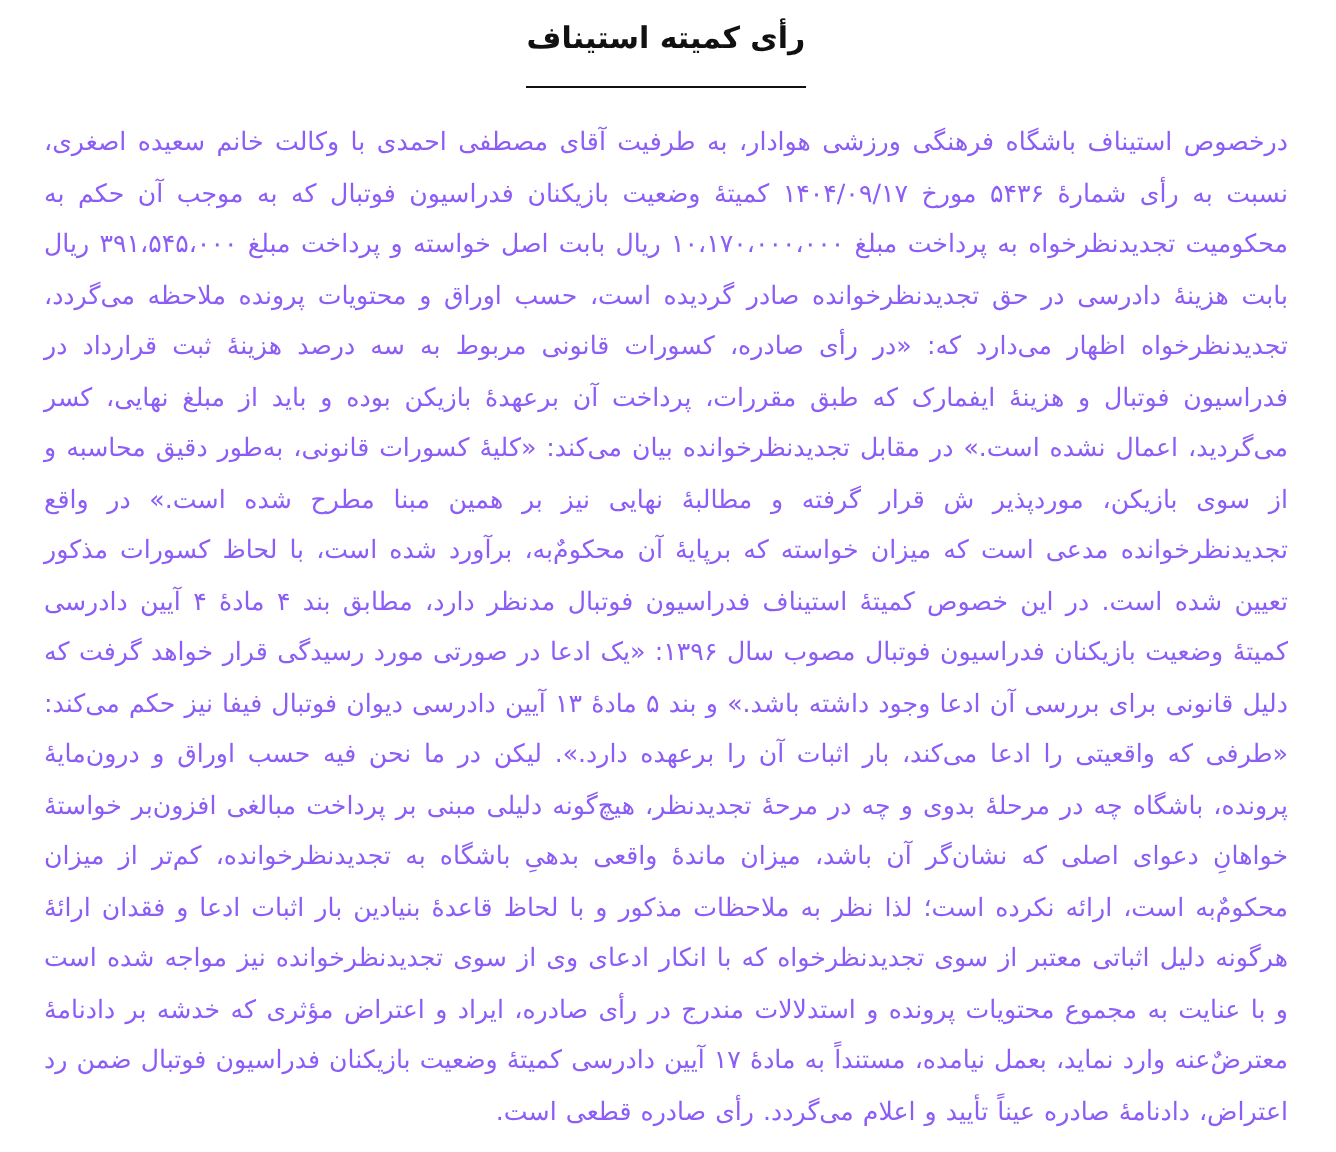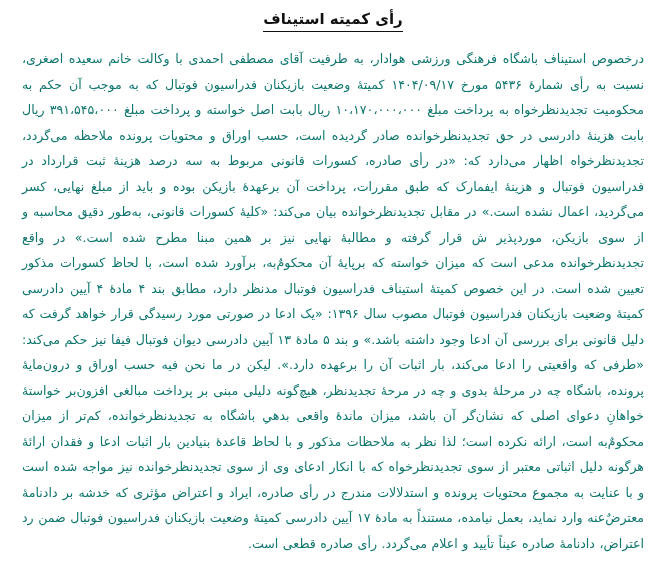--- a/index.html
+++ b/index.html
@@ -25,32 +25,32 @@
   .doc-title {
     font-size: 15px;
     font-weight: bold;
     text-align: center;
     margin: 2px 0 14px 0;
     color: #111111;
   }
   .doc-title .title-inner {
     display: inline-block;
     border-bottom: 1.5px solid #111111;
-    padding-bottom: 3px;
+    padding-bottom: 15px;
   }
   .doc-body {
     direction: rtl;
     text-align: justify;
     text-justify: inter-word;
     font-size: 12.6px;
     line-height: 25.5px;
     letter-spacing: 0;
     word-spacing: 0.5px;
     margin: 0;
-    color: #0f766e;
+    color: #8b5cf6;
   }
 </style>
 </head>
 <body>
 
 <div class="page">
   <h1 class="doc-title">
     <span class="title-inner">رأی کمیته استیناف</span>
   </h1>
   <p class="doc-body">درخصوص استیناف باشگاه فرهنگی ورزشی هوادار، به طرفیت آقای مصطفی احمدی با وکالت خانم سعیده اصغری، نسبت به رأی شمارۀ ۵۴۳۶ مورخ ۱۴۰۴/۰۹/۱۷ کمیتۀ وضعیت بازیکنان فدراسیون فوتبال که به موجب آن حکم به محکومیت تجدیدنظرخواه به پرداخت مبلغ ۱۰،۱۷۰،۰۰۰،۰۰۰ ریال بابت اصل خواسته و پرداخت مبلغ ۳۹۱،۵۴۵،۰۰۰ ریال بابت هزینۀ دادرسی در حق تجدیدنظرخوانده صادر گردیده است، حسب اوراق و محتویات پرونده ملاحظه می‌گردد، تجدیدنظرخواه اظهار می‌دارد که: «در رأی صادره، کسورات قانونی مربوط به سه درصد هزینۀ ثبت قرارداد در فدراسیون فوتبال و هزینۀ ایفمارک که طبق مقررات، پرداخت آن برعهدۀ بازیکن بوده و باید از مبلغ نهایی، کسر می‌گردید، اعمال نشده است.» در مقابل تجدیدنظرخوانده بیان می‌کند: «کلیۀ کسورات قانونی، به‌طور دقیق محاسبه و از سوی بازیکن، موردپذیر ش قرار گرفته و مطالبۀ نهایی نیز بر همین مبنا مطرح شده است.» در واقع تجدیدنظرخوانده مدعی است که میزان خواسته که برپایۀ آن محکومٌ‌به، برآورد شده است، با لحاظ کسورات مذکور تعیین شده است. در این خصوص کمیتۀ استیناف فدراسیون فوتبال مدنظر دارد، مطابق بند ۴ مادۀ ۴ آیین دادرسی کمیتۀ وضعیت بازیکنان فدراسیون فوتبال مصوب سال ۱۳۹۶: «یک ادعا در صورتی مورد رسیدگی قرار خواهد گرفت که دلیل قانونی برای بررسی آن ادعا وجود داشته باشد.» و بند ۵ مادۀ ۱۳ آیین دادرسی دیوان فوتبال فیفا نیز حکم می‌کند: «طرفی که واقعیتی را ادعا می‌کند، بار اثبات آن را برعهده دارد.». لیکن در ما نحن فیه حسب اوراق و درون‌مایۀ پرونده، باشگاه چه در مرحلۀ بدوی و چه در مرحۀ تجدیدنظر، هیچ‌گونه دلیلی مبنی بر پرداخت مبالغی افزون‌بر خواستۀ خواهانِ دعوای اصلی که نشان‌گر آن باشد، میزان ماندۀ واقعی بدهیِ باشگاه به تجدیدنظرخوانده، کم‌تر از میزان محکومٌ‌به است، ارائه نکرده است؛ لذا نظر به ملاحظات مذکور و با لحاظ قاعدۀ بنیادین بار اثبات ادعا و فقدان ارائۀ هرگونه دلیل اثباتی معتبر از سوی تجدیدنظرخواه که با انکار ادعای وی از سوی تجدیدنظرخوانده نیز مواجه شده است و با عنایت به مجموع محتویات پرونده و استدلالات مندرج در رأی صادره، ایراد و اعتراض مؤثری که خدشه بر دادنامۀ معترضٌ‌عنه وارد نماید، بعمل نیامده، مستنداً به مادۀ ۱۷ آیین دادرسی کمیتۀ وضعیت بازیکنان فدراسیون فوتبال ضمن رد اعتراض، دادنامۀ صادره عیناً تأیید و اعلام می‌گردد. رأی صادره قطعی است.</p>

